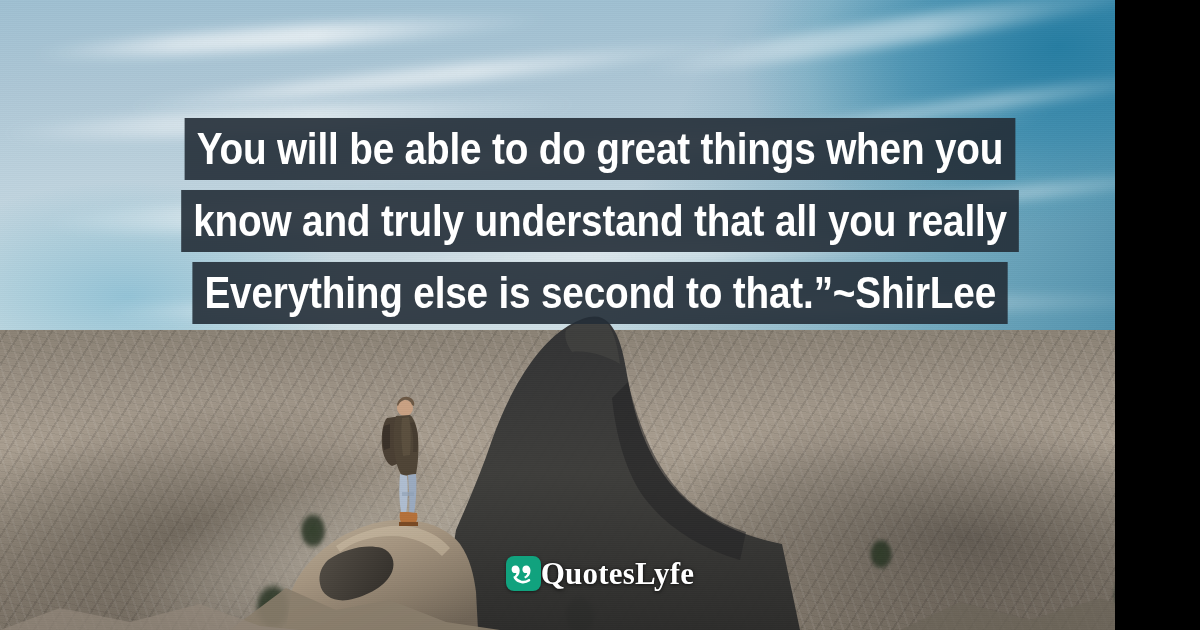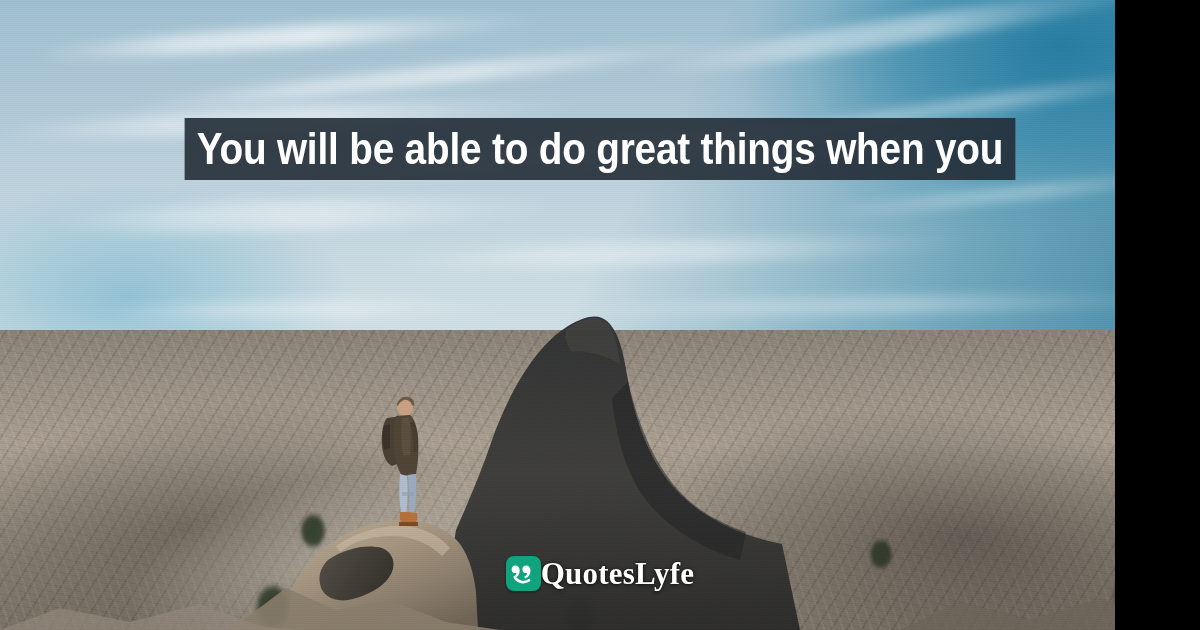--- a/index.html
+++ b/index.html
@@ -350,20 +350,26 @@
       </svg>
     </div>
 
     <div class="grain"></div>
   </div>
 
   <div class="quote">
     <div class="qline">
       <span class="qbox">You will be able to do great things when you</span>
     </div>
+    <div class="qline">
+      <span class="qbox">know and truly understand that all you really</span>
+    </div>
+    <div class="qline">
+      <span class="qbox">Everything else is second to that.”~ShirLee</span>
+    </div>
   </div>
 
   <div class="logo">
     <div class="logo-mark">
       <svg width="35" height="35" viewBox="0 0 35 35">
 
         <path d="M9.5,9.5 C7.2,9.5 5.6,11.2 5.6,13.4 C5.6,15.5 7.1,17.1 9.2,17.1 C9.7,17.1 10.1,17.0 10.4,16.9 C10.2,18.6 9.0,20.1 7.3,20.8 L8.4,22.6 C11.7,21.3 13.7,18.3 13.7,14.6 C13.7,11.6 12.0,9.5 9.5,9.5 Z" fill="#ffffff"></path>
         <path d="M20.3,9.5 C18.0,9.5 16.4,11.2 16.4,13.4 C16.4,15.5 17.9,17.1 20.0,17.1 C20.5,17.1 20.9,17.0 21.2,16.9 C21.0,18.6 19.8,20.1 18.1,20.8 L19.2,22.6 C22.5,21.3 24.5,18.3 24.5,14.6 C24.5,11.6 22.8,9.5 20.3,9.5 Z" fill="#ffffff"></path>
 
         <path d="M9.0,21.8 C12.0,26.4 18.5,27.4 23.0,24.2" stroke="#ffffff" stroke-width="2.6" fill="none" stroke-linecap="round"></path>

